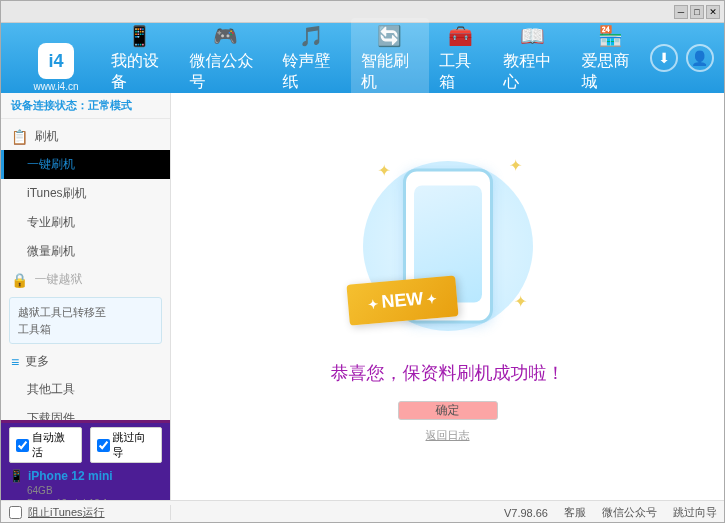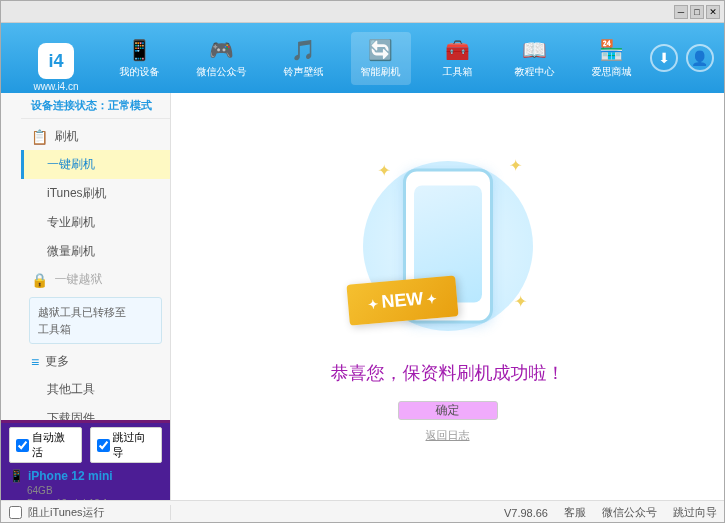--- a/index.html
+++ b/index.html
@@ -68,21 +68,21 @@
       cursor: pointer;
       padding: 6px 10px;
       border-radius: 4px;
       min-width: 60px;
     }
     .nav-item.active { background: rgba(255,255,255,0.2); }
     .nav-icon {
       font-size: 20px;
       margin-bottom: 3px;
     }
-    .nav-label { font-size: 10px; }
+    .nav-label { font-size: 16px; }
 
     .header-right {
       display: flex;
       align-items: center;
       gap: 8px;
       color: white;
     }
     .header-right-btn {
       width: 28px; height: 28px;
       border-radius: 50%;
@@ -114,21 +114,21 @@
       color: #2299e0;
       font-size: 14px;
     }
     .sidebar-item {
       padding: 6px 10px 6px 26px;
       color: #555;
       cursor: pointer;
       font-size: 12px;
     }
     .sidebar-item.active {
-      background: #fef9c3;
+      background: #000000;
       color: #1a88d0;
       border-left: 3px solid #2299e0;
       padding-left: 23px;
     }
     .sidebar-info-box {
       margin: 4px 8px;
       padding: 6px 8px;
       background: #f0f8ff;
       border: 1px solid #cce5f0;
       border-radius: 3px;
@@ -230,21 +230,21 @@
     .success-title {
       font-size: 18px;
       color: #a21caf;
       margin-bottom: 16px;
       font-weight: normal;
     }
     .confirm-btn {
       width: 100px;
       height: 19px;
       border: 1px solid #ccc;
-      background: #f0abfc;
+      background: #fca5a5;
       border-radius: 3px;
       cursor: pointer;
       font-size: 12px;
       color: #555;
       margin-bottom: 8px;
     }
     .back-link {
       font-size: 11px;
       color: #999;
       cursor: pointer;
@@ -262,20 +262,21 @@
       color: #555;
     }
     .footer-left {
       width: 170px;
       flex-shrink: 0;
       padding: 0 8px;
       border-right: 1px solid #ddd;
       display: flex;
       align-items: center;
       gap: 6px;
+      text-decoration: underline;
     }
     .footer-right {
       flex: 1;
       display: flex;
       align-items: center;
       justify-content: flex-end;
       padding-right: 7px;
       gap: 16px;
     }
     .footer-link { cursor: pointer; color: #555; }
@@ -312,21 +313,20 @@
       display: flex;
       flex-direction: column;
       border-right: 1px solid #e0e0e0;
       background: #f7f7f7;
       height: 100%;
       overflow: hidden;
     }
     .sidebar-scroll {
       flex: 1;
       overflow-y: auto;
-      padding-left: 20px;
     }
     .bottom-strip {
       height: 80px;
       border-top: 3px solid #701a75;
       padding: 4px 8px;
       background: #4c1d95;
     }
     .checkbox-row {
       display: flex;
       align-items: center;

